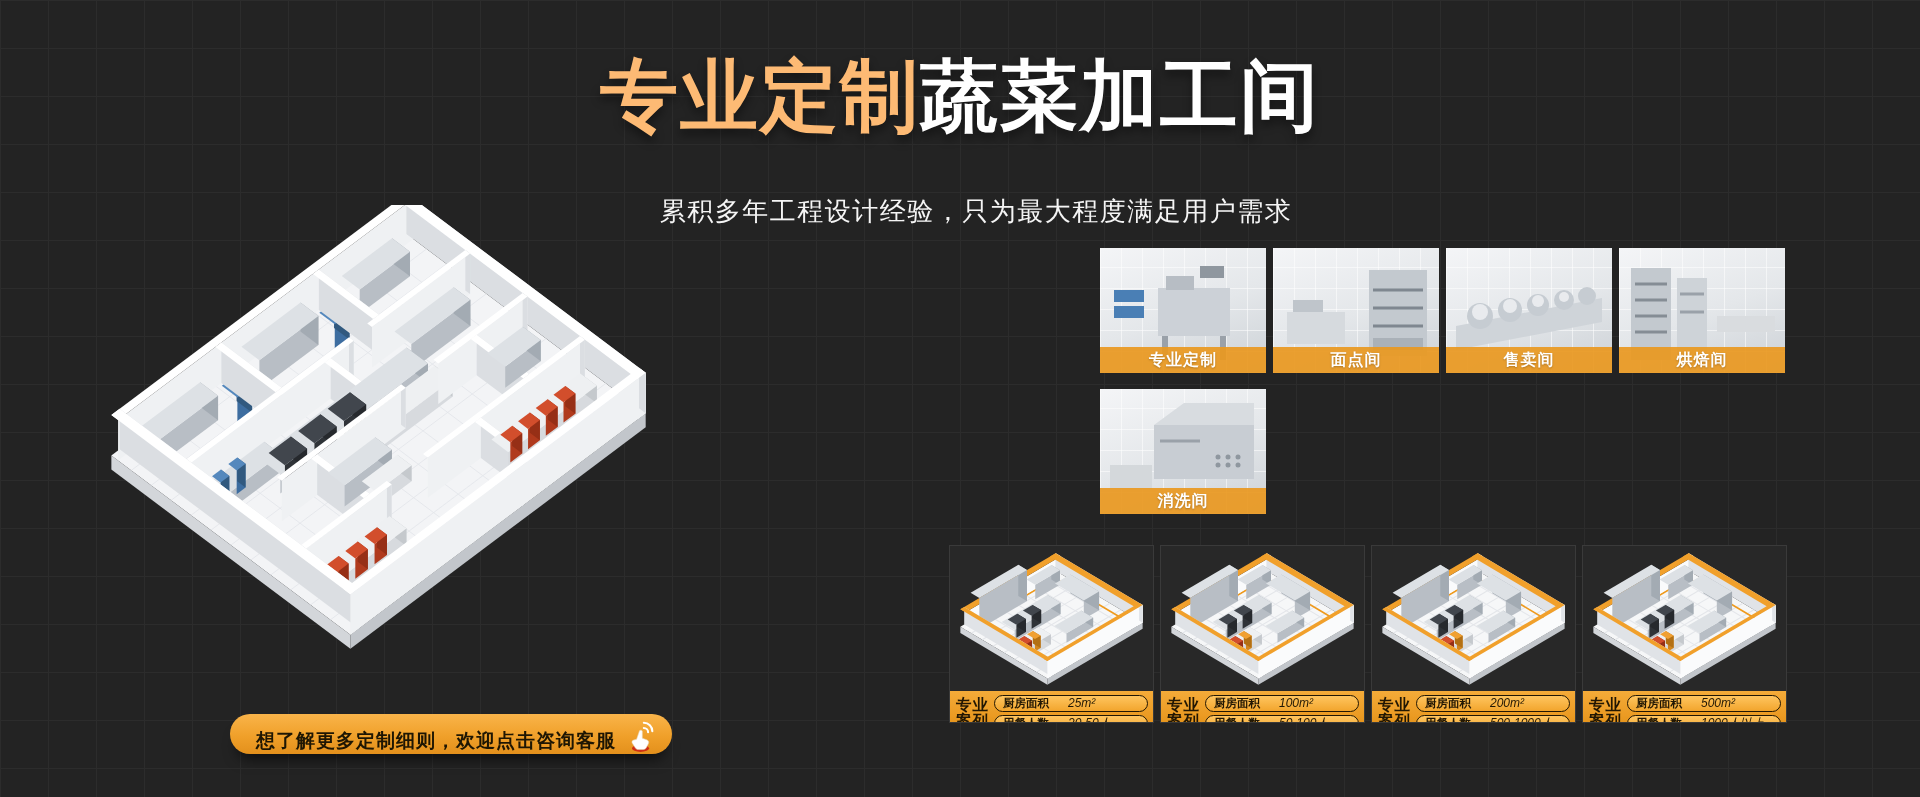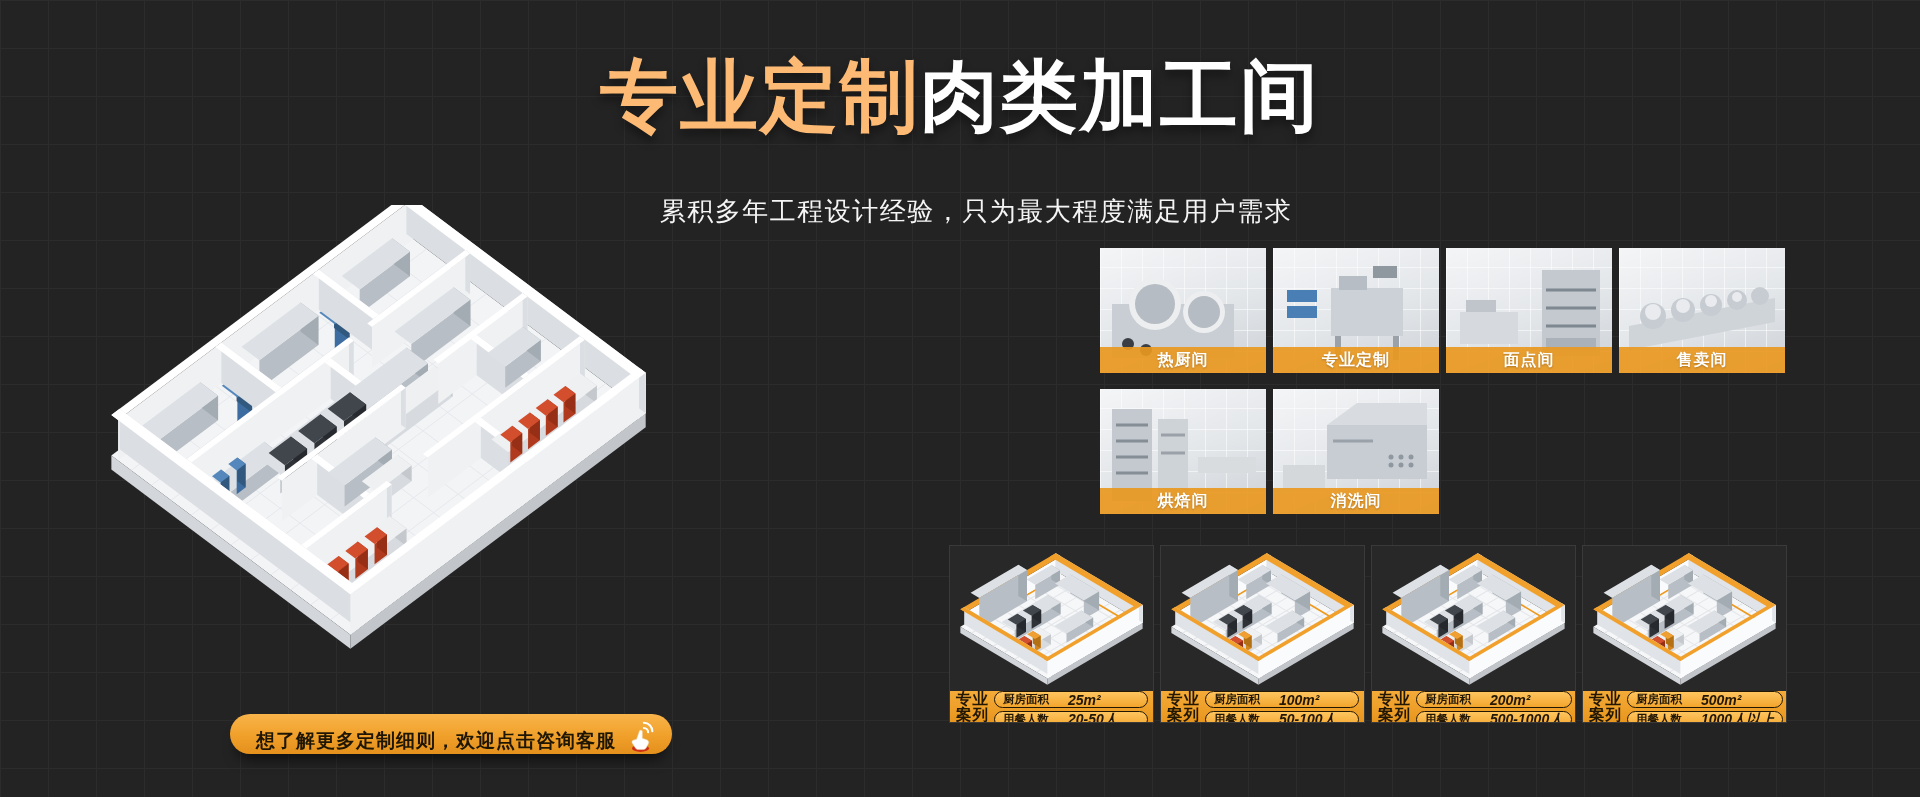--- a/index.html
+++ b/index.html
@@ -67,41 +67,41 @@
 
   
   .cards{position:absolute;left:949px;top:545px;display:flex;gap:6px;}
   .card{
     width:205px;height:178px;background:#282828;border:1px solid #3a3a3a;
     box-sizing:border-box;display:flex;flex-direction:column;overflow:hidden;
   }
   .card-art{flex:1 1 auto;position:relative;}
   .card-art svg{display:block;width:100%;height:100%;}
   .card-strip{
-    height:44px;flex:0 0 auto;display:flex;
+    height:44px;flex:0 0 auto;display:flex;align-items:center;
     padding:0 5px 0 6px;gap:5px;
     background:linear-gradient(180deg,#F4AB39 0%,#EB9B23 55%,#DE8C14 100%);
   }
   .badge{display:flex;flex-direction:column;line-height:1.02;flex:0 0 auto;}
   .badge span{font-size:15.5px;font-weight:900;color:#221703;letter-spacing:1px;}
   .pills{display:flex;flex-direction:column;gap:3px;flex:1 1 auto;}
   .pill{
     height:17px;border:1.6px solid #221703;border-radius:10px;
     background:linear-gradient(180deg,#FFC55F,#F2A52D);
     display:flex;align-items:center;gap:19px;padding:0 8px;box-sizing:border-box;
   }
   .pill .pl{font-size:11.5px;font-weight:800;color:#221703;white-space:nowrap;}
-  .pill .pv{font-size:14px;font-weight:700;color:#221703;font-style:italic;white-space:nowrap;}
+  .pill .pv{font-size:12px;font-weight:400;color:#221703;font-style:italic;white-space:nowrap;}
 </style>
 </head>
 <body>
 
 <div class="stage">
 
-  <h1 class="title"><span class="t-accent">专业定制</span><span class="t-rest">肉类加工间</span></h1>
+  <h1 class="title"><span class="t-accent">专业定制</span><span class="t-rest">蔬菜加工间</span></h1>
 
   <p class="subtitle">累积多年工程设计经验，只为最大程度满足用户需求</p>
 
   <div class="kitchen" id="main-iso">
       <svg viewBox="0 0 660 520" preserveAspectRatio="xMidYMid meet" style="width: 100%; height: 100%;">
         <path d="M30.0,285.0 L366.0,33.0 L638.0,237.0 L302.0,489.0 Z" fill="#f3f4f6"></path>
         <path d="M30.0,285.0 L302.0,489.0 L302.0,505.0 L30.0,301.0 Z" fill="#d3d6da"></path>
         <path d="M302.0,489.0 L638.0,237.0 L638.0,253.0 L302.0,505.0 Z" fill="#c2c6cb"></path>
         <path d="M58.0,264.0 L330.0,468.0" fill="none" stroke="#e4e6ea" stroke-width="1"></path>
         <path d="M52.7,302.0 L388.7,50.0" fill="none" stroke="#e4e6ea" stroke-width="1"></path>
@@ -272,36 +272,20 @@
         <ellipse cx="17.5" cy="30" rx="9" ry="3.8" fill="#cf2e14"></ellipse>
         <path d="M16.2 12c0-1.7 3.2-1.7 3.2 0v7.2l4.7 1.8c1.9.7 2.6 2.3 1.7 4.1l-2.1 4.1c-.7 1.4-1.9 2.1-3.5 2.1h-4.8c-1.6 0-2.7-.6-3.5-1.9l-3.1-4.7c-.9-1.4-.2-3 1.3-3.4l3.2-.8z" fill="#ffffff" stroke="#e6d3ae" stroke-width=".6"></path>
       </svg>
     </span>
   </button>
 
   <div class="tiles">
     <div class="tile">
       <div class="tile-art">
           <svg viewBox="0 0 166 125">
-            <rect x="12" y="56" width="122" height="54" fill="#c9ced4"></rect>
-            <circle cx="55" cy="56" r="26" fill="#eceef0"></circle>
-            <circle cx="55" cy="56" r="20" fill="#b6bcc3"></circle>
-            <circle cx="104" cy="64" r="21" fill="#eceef0"></circle>
-            <circle cx="104" cy="64" r="16" fill="#b6bcc3"></circle>
-            <circle cx="28" cy="96" r="6" fill="#3a3e44"></circle>
-            <circle cx="46" cy="102" r="6" fill="#3a3e44"></circle>
-          </svg>
-        </div>
-      <div class="tile-band">
-          <span class="tile-label">热厨间</span>
-        </div>
-    </div>
-    <div class="tile">
-      <div class="tile-art">
-          <svg viewBox="0 0 166 125">
             <rect x="58" y="40" width="72" height="48" fill="#ccd1d7"></rect>
             <rect x="66" y="28" width="28" height="14" fill="#b7bdc4"></rect>
             <rect x="62" y="88" width="6" height="24" fill="#9aa1a9"></rect>
             <rect x="120" y="88" width="6" height="24" fill="#9aa1a9"></rect>
             <rect x="14" y="42" width="30" height="12" fill="#4a7fb5"></rect>
             <rect x="14" y="58" width="30" height="12" fill="#4a7fb5"></rect>
             <rect x="100" y="18" width="24" height="12" fill="#8f979f"></rect>
           </svg>
         </div>
       <div class="tile-band">

